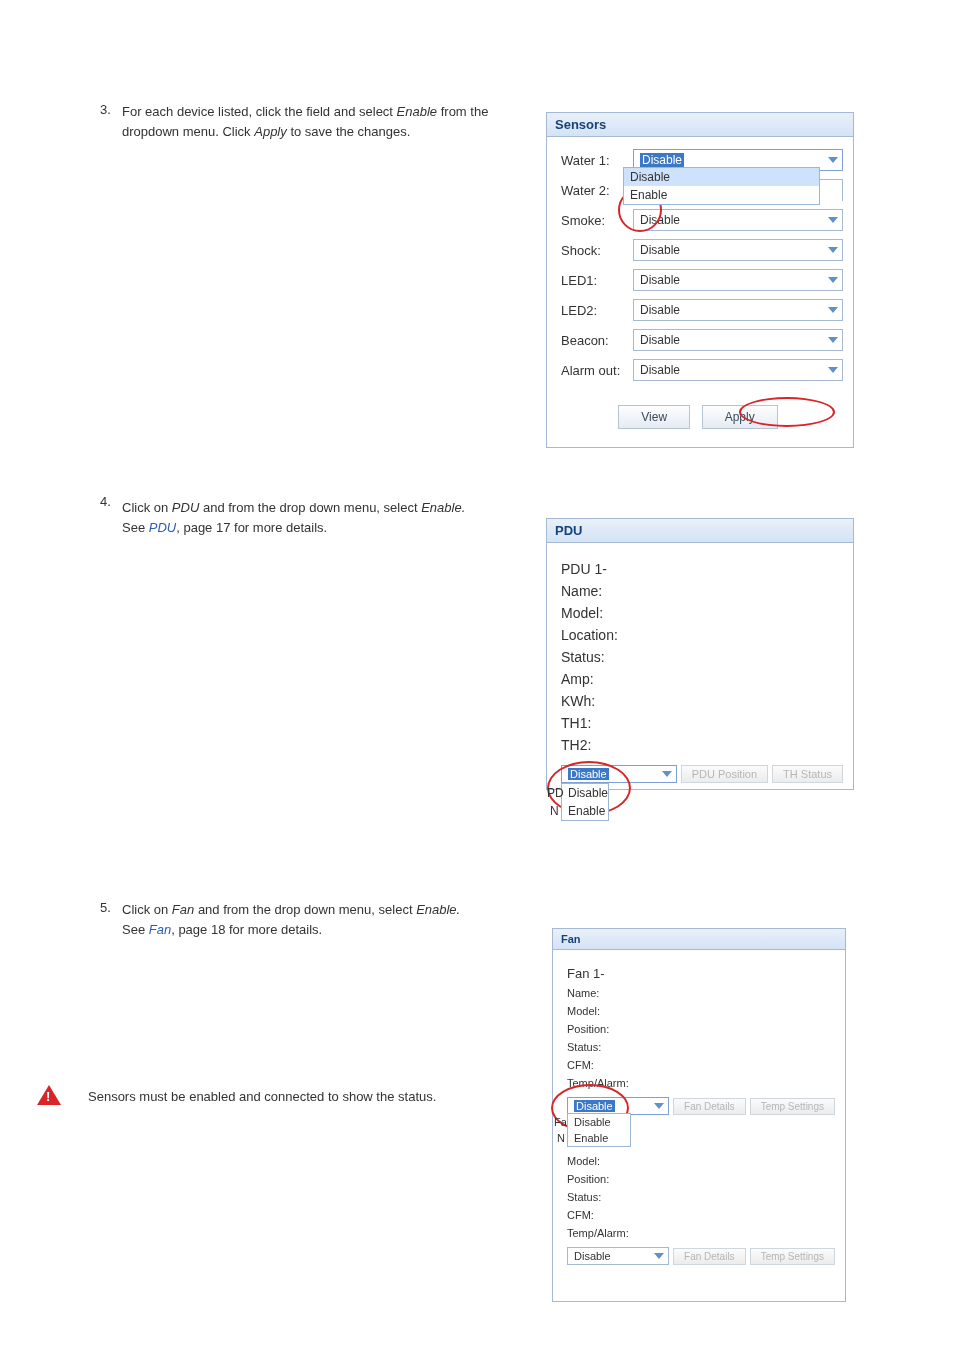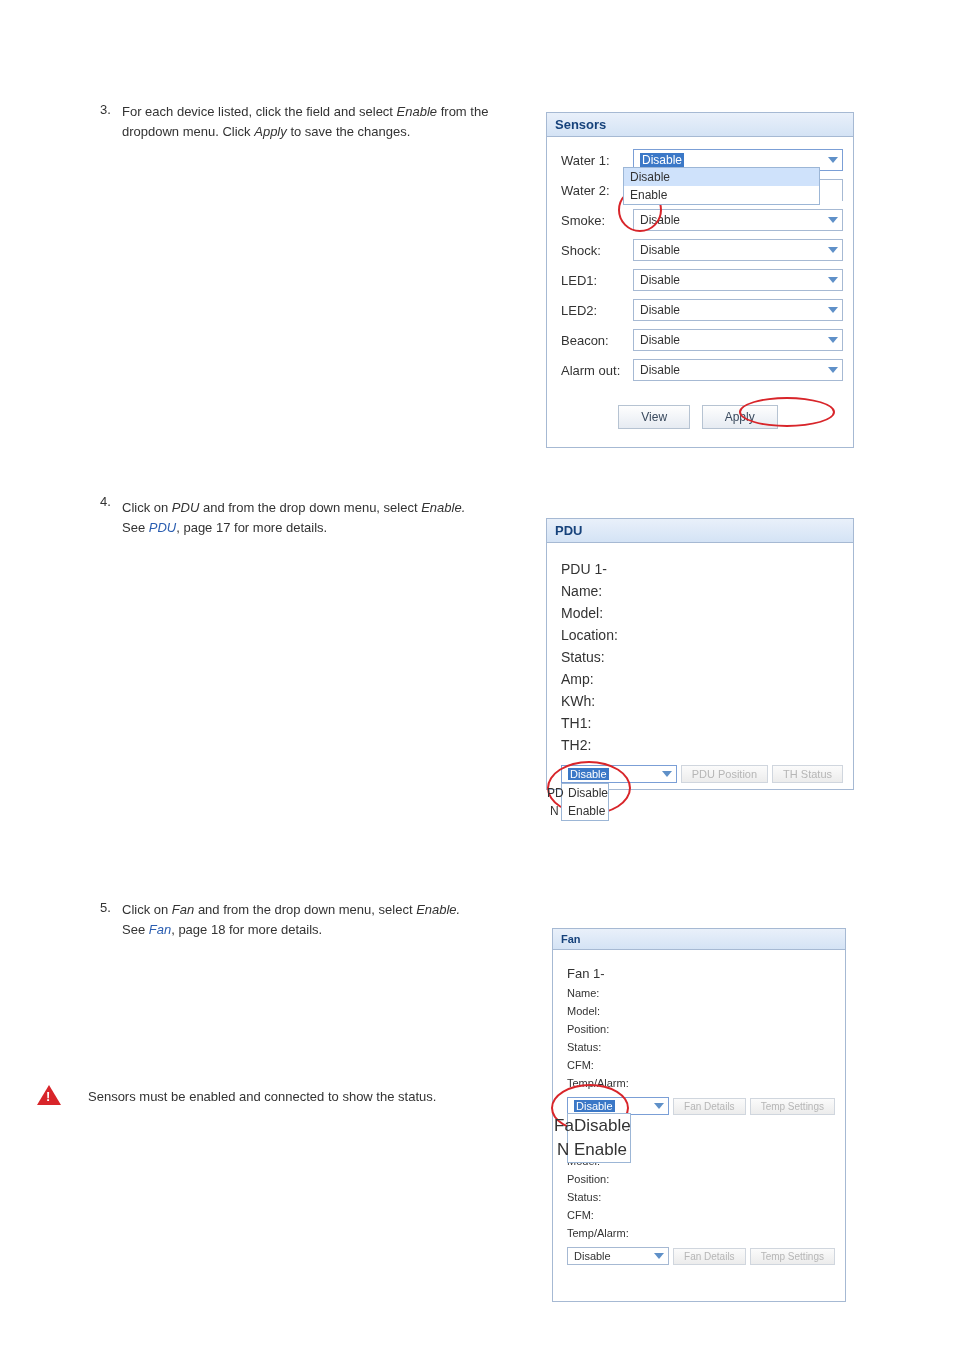--- a/index.html
+++ b/index.html
@@ -239,21 +239,21 @@
     <div class="field-line" style="font-size:11px;">CFM:</div>
     <div class="field-line" style="font-size:11px;">Temp/Alarm:</div>
 
     <div style="margin-top:8px; display:flex; align-items:center; position:relative;">
       <div class="sel highlight small" style="width:64px;">
           <span class="val">Disable</span>
           <span class="arrow"></span>
         </div>
       <span class="disabled-btn" style="font-size:10px;">Fan Details</span>
       <span class="disabled-btn" style="font-size:10px;">Temp Settings</span>
-      <div class="dropdown-open" style="left:0px; top:16px; width:64px; font-size:17px;">
+      <div class="dropdown-open" style="left:0px; top:16px; width:64px; font-size:11px;">
         <div style="position:relative;"><span style="position:absolute;left:-14px;">Fa</span><span>Disable</span></div>
         <div style="position:relative;"><span style="position:absolute;left:-11px;">N</span><span>Enable</span></div>
       </div>
     </div>
     <div class="red-circle" style="left:-2px; top:134px; width:78px; height:48px;"></div>
 
     <div style="height:40px;"></div>
     <div class="field-line" style="font-size:11px;">Model:</div>
     <div class="field-line" style="font-size:11px;">Position:</div>
     <div class="field-line" style="font-size:11px;">Status:</div>

